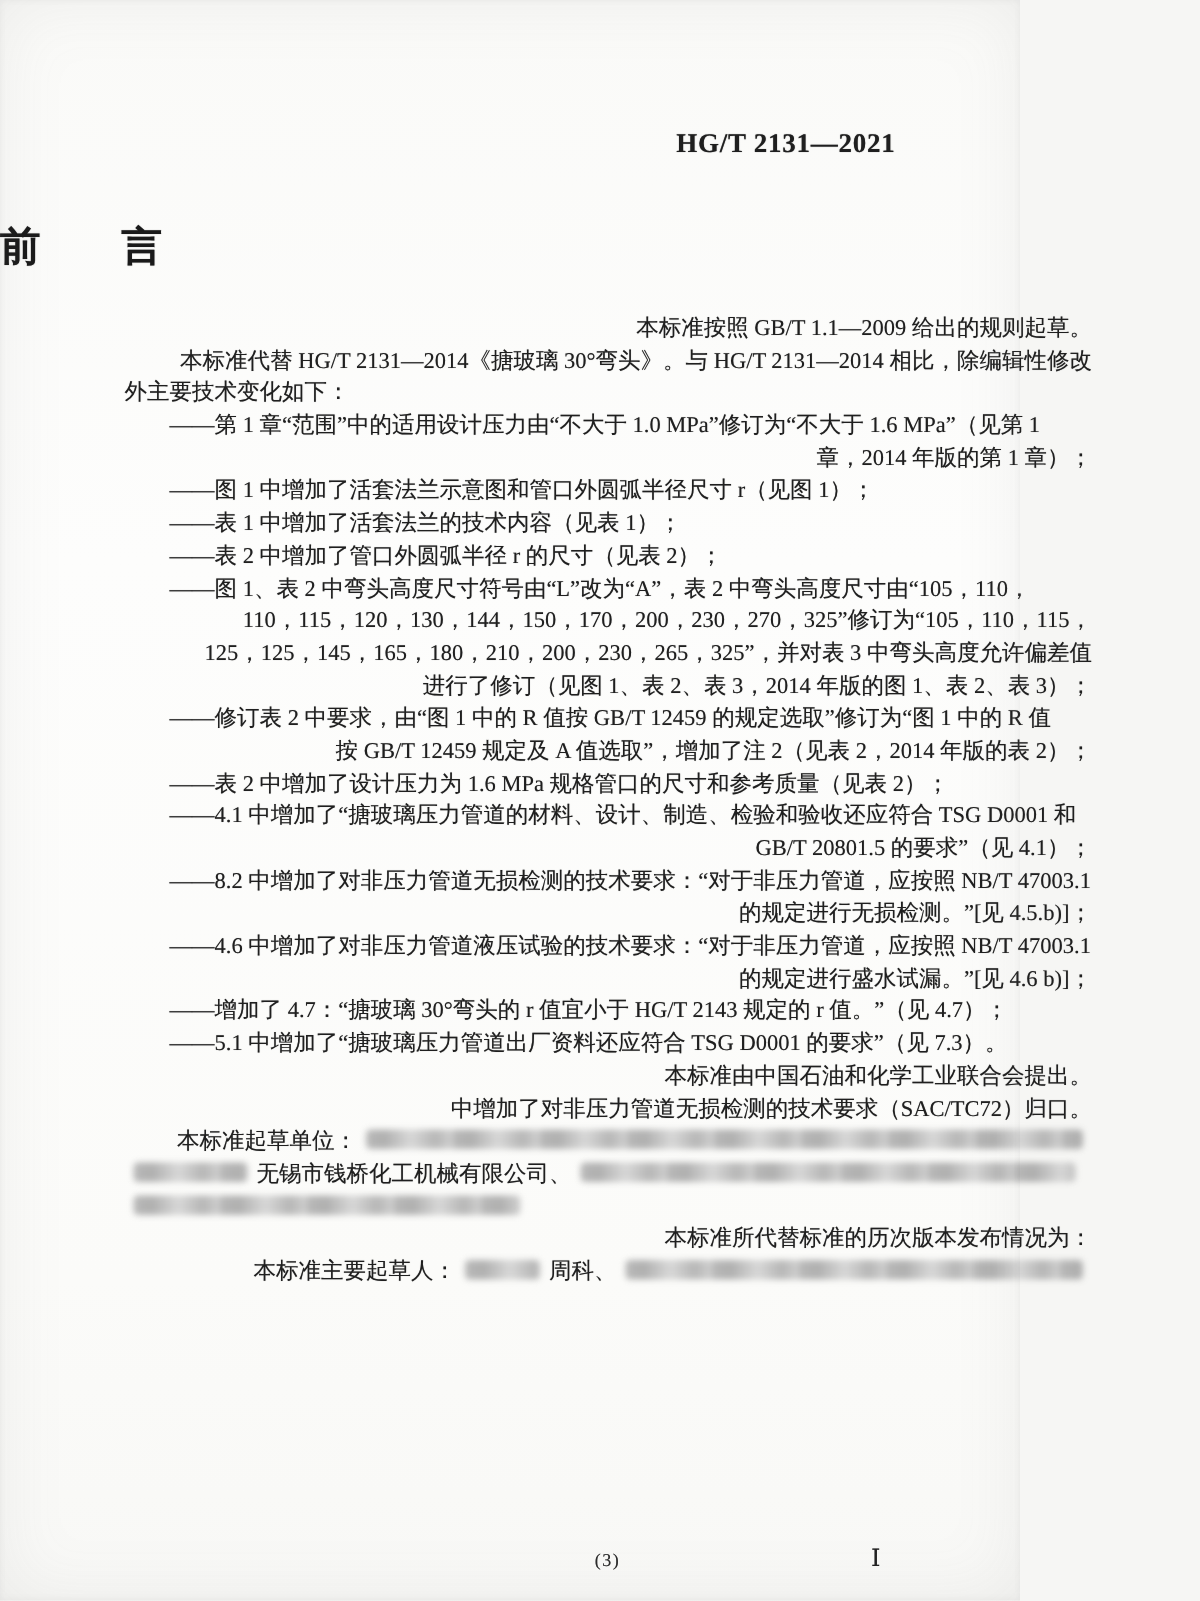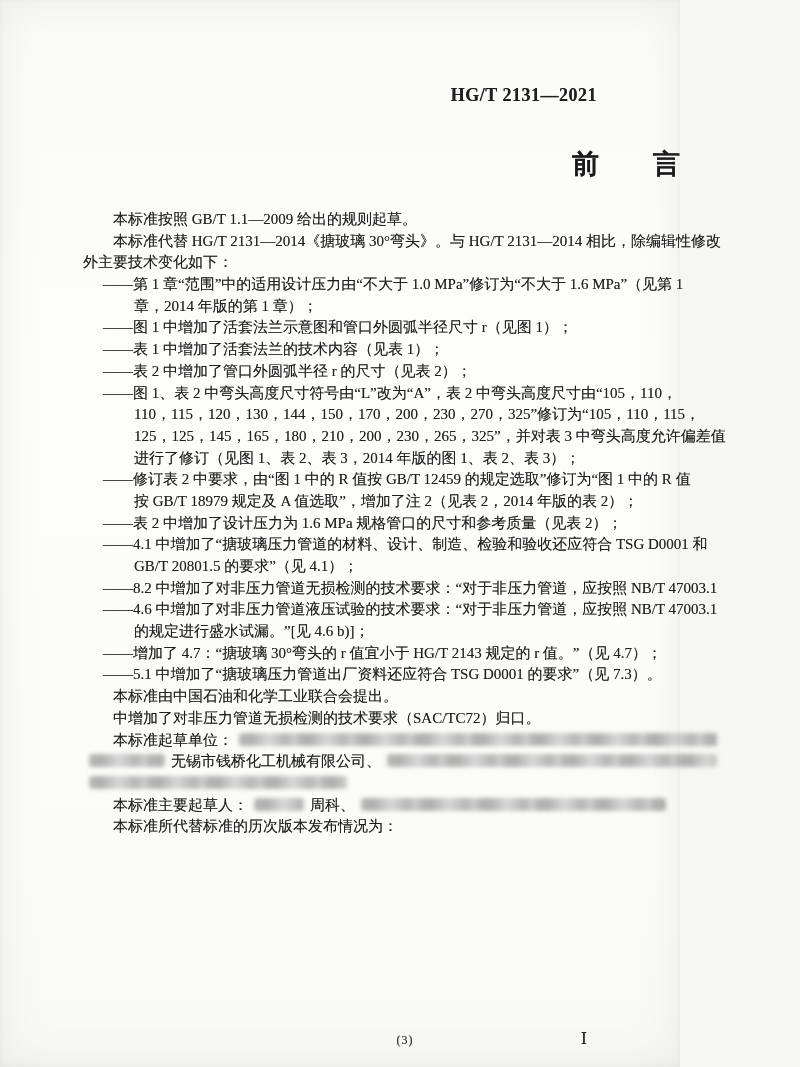--- a/index.html
+++ b/index.html
@@ -17,33 +17,33 @@
     content:""; position:absolute; inset:0; pointer-events:none;
     box-shadow: inset 0 0 46px rgba(120,120,120,.10), inset 0 0 5px rgba(150,150,150,.12);
   }
   .doc-number {
     position:absolute; top:85px; right:83px;
     font-size:18px; font-weight:bold; letter-spacing:.5px;
     text-shadow:0 0 .6px rgba(30,30,30,.65);
   }
   .doc-title {
     position:absolute; top:146px; left:0; right:0; margin:0;
-    text-align:right; font-size:27px; font-weight:bold;
+    text-align:left; font-size:27px; font-weight:bold;
     font-family:"Liberation Sans","DejaVu Sans",sans-serif;
     color:#1a1a1a; text-shadow:0 0 .6px rgba(30,30,30,.6);
   }
   .doc-body {
     position:absolute; left:83px; top:209px; width:645px;
     font-size:15px; line-height:21.7px;
     text-shadow:0 0 .5px rgba(40,40,40,.55);
   }
   .line { white-space:nowrap; height:21.7px; }
-  .first { margin-left:30px; }
-  .dash  { margin-left:20px; }
-  .hang  { margin-left:51px; }
+  .first { margin-left:30px;text-align:right; }
+  .dash  { margin-left:30px; }
+  .hang  { margin-left:51px;text-align:right; }
   .flush { margin-left:0; }
   .redacted {
     display:inline-block; height:13px; border-radius:3px;
     margin:0 6px; vertical-align:-1px;
     background:repeating-linear-gradient(90deg,#a9a9a9 0px,#9d9d9d 12px,#cfcfcf 30px,#a6a6a6 46px,#c6c6c6 58px);
     filter:blur(2.3px); opacity:.8;
   }
   .footer-note {
     position:absolute; top:1033px; left:0; width:810px; text-align:center;
     font-size:12px; letter-spacing:1px; color:#2c2c2c;
@@ -70,34 +70,35 @@
       <div class="line dash">——第 1 章“范围”中的适用设计压力由“不大于 1.0 MPa”修订为“不大于 1.6 MPa”（见第 1</div>
       <div class="line hang">章，2014 年版的第 1 章）；</div>
       <div class="line dash">——图 1 中增加了活套法兰示意图和管口外圆弧半径尺寸 r（见图 1）；</div>
       <div class="line dash">——表 1 中增加了活套法兰的技术内容（见表 1）；</div>
       <div class="line dash">——表 2 中增加了管口外圆弧半径 r 的尺寸（见表 2）；</div>
       <div class="line dash">——图 1、表 2 中弯头高度尺寸符号由“L”改为“A”，表 2 中弯头高度尺寸由“105，110，</div>
       <div class="line hang">110，115，120，130，144，150，170，200，230，270，325”修订为“105，110，115，</div>
       <div class="line hang">125，125，145，165，180，210，200，230，265，325”，并对表 3 中弯头高度允许偏差值</div>
       <div class="line hang">进行了修订（见图 1、表 2、表 3，2014 年版的图 1、表 2、表 3）；</div>
       <div class="line dash">——修订表 2 中要求，由“图 1 中的 R 值按 GB/T 12459 的规定选取”修订为“图 1 中的 R 值</div>
-      <div class="line hang">按 GB/T 18979 规定及 A 值选取”，增加了注 2（见表 2，2014 年版的表 2）；</div>
+      <div class="line hang">按 GB/T 12459 规定及 A 值选取”，增加了注 2（见表 2，2014 年版的表 2）；</div>
       <div class="line dash">——表 2 中增加了设计压力为 1.6 MPa 规格管口的尺寸和参考质量（见表 2）；</div>
       <div class="line dash">——4.1 中增加了“搪玻璃压力管道的材料、设计、制造、检验和验收还应符合 TSG D0001 和</div>
       <div class="line hang">GB/T 20801.5 的要求”（见 4.1）；</div>
       <div class="line dash">——8.2 中增加了对非压力管道无损检测的技术要求：“对于非压力管道，应按照 NB/T 47003.1</div>
+      <div class="line hang">的规定进行无损检测。”[见 4.5.b)]；</div>
       <div class="line dash">——4.6 中增加了对非压力管道液压试验的技术要求：“对于非压力管道，应按照 NB/T 47003.1</div>
       <div class="line hang">的规定进行盛水试漏。”[见 4.6 b)]；</div>
       <div class="line dash">——增加了 4.7：“搪玻璃 30°弯头的 r 值宜小于 HG/T 2143 规定的 r 值。”（见 4.7）；</div>
       <div class="line dash">——5.1 中增加了“搪玻璃压力管道出厂资料还应符合 TSG D0001 的要求”（见 7.3）。</div>
       <div class="line first">本标准由中国石油和化学工业联合会提出。</div>
       <div class="line first">中增加了对非压力管道无损检测的技术要求（SAC/TC72）归口。</div>
       <div class="line first"><span>本标准起草单位：</span><span class="redacted" style="width: 478px;"></span></div>
       <div class="line flush"><span class="redacted" style="width: 76px;"></span><span>无锡市钱桥化工机械有限公司、</span><span class="redacted" style="width: 330px;"></span></div>
       <div class="line flush"><span class="redacted" style="width: 258px;"></span></div>
+      <div class="line first">本标准所代替标准的历次版本发布情况为：</div>
       <div class="line first"><span>本标准主要起草人：</span><span class="redacted" style="width: 50px;"></span><span>周科、</span><span class="redacted" style="width: 305px;"></span></div>
-      <div class="line first">本标准所代替标准的历次版本发布情况为：</div>
     </div>
 
   <div class="footer-note">(3)</div>
 
   <div class="footer-page">Ⅰ</div>
 </div>
 
 </body></html>

